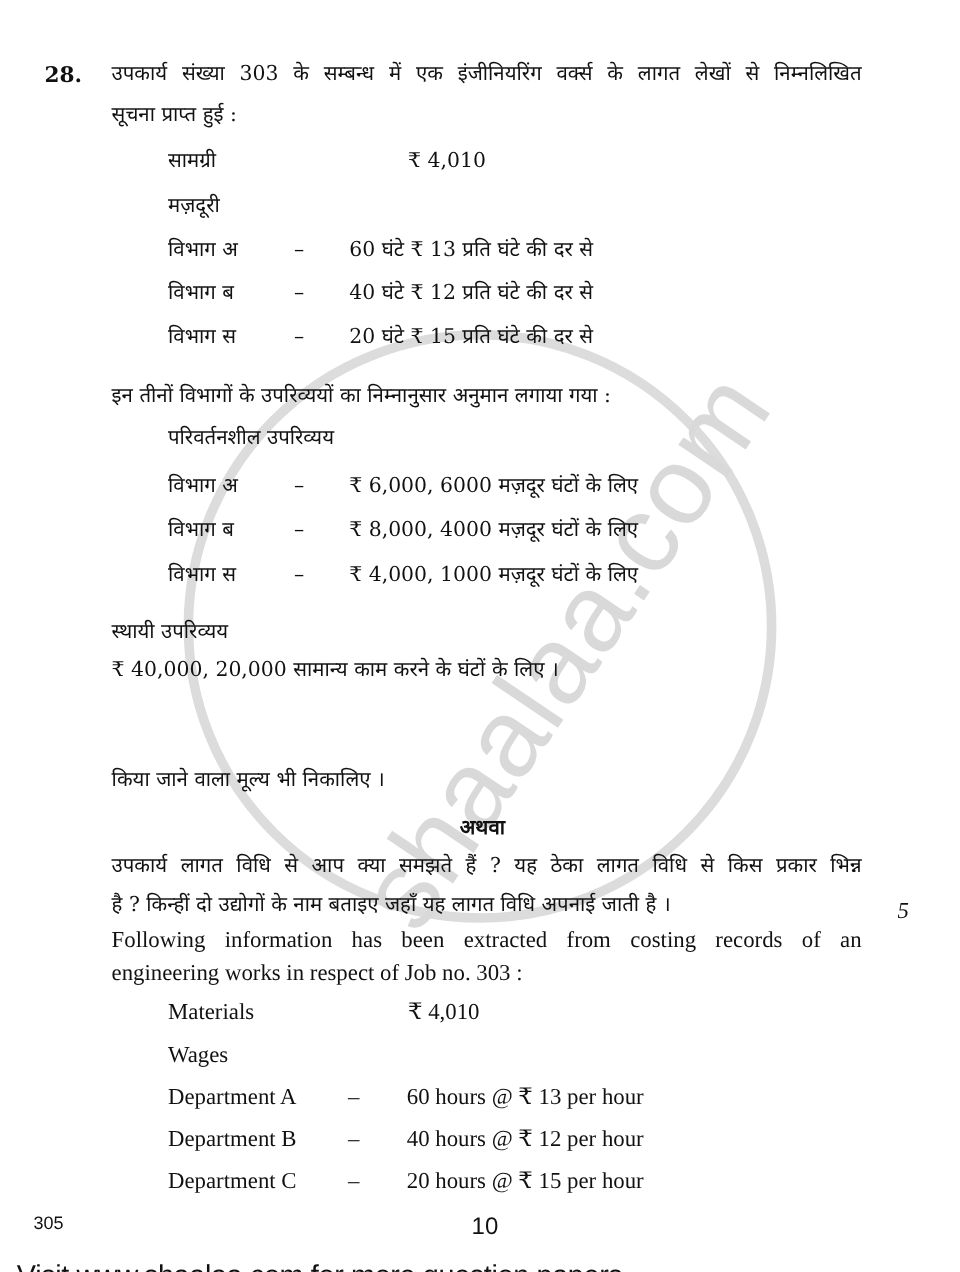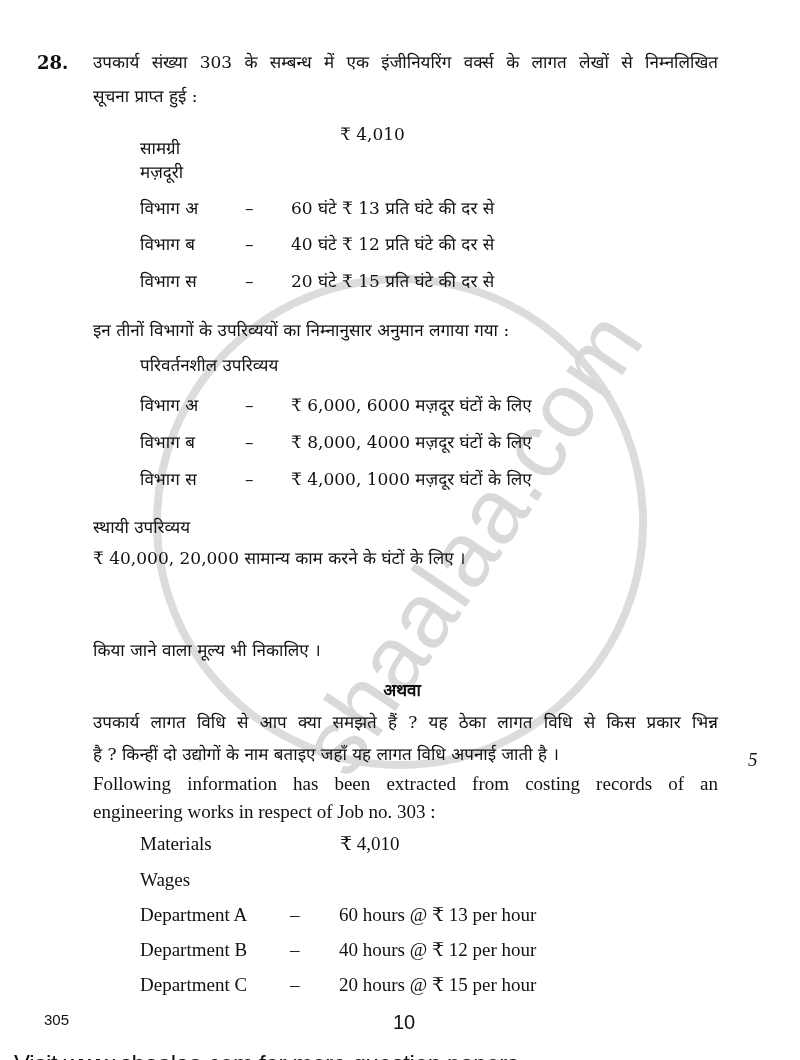--- a/index.html
+++ b/index.html
@@ -28,21 +28,21 @@
 
   <div class="watermark-circle"></div>
   <div class="watermark-text">shaalaa.com</div>
 
   <div class="content">
 
     <div class="abs qnum" style="left:37px; top:52px;">28.</div>
     <div class="abs t just" style="left:93px; top:52px; width:625px;">उपकार्य संख्या 303 के सम्बन्ध में एक इंजीनियरिंग वर्क्स के लागत लेखों से निम्नलिखित</div>
     <div class="abs t" style="left:93px; top:86px;">सूचना प्राप्त हुई :</div>
 
-    <div class="abs t" style="left:140px; top:124px;margin-top:14px;">सामग्री</div>
+    <div class="abs t" style="left:140px; top:124px;">सामग्री</div>
     <div class="abs t" style="left:340px; top:124px;">₹ 4,010</div>
 
     <div class="abs t" style="left:140px; top:162px;">मज़दूरी</div>
 
     <div>
       <div>
         <div class="abs t" style="left:140px; top:198px;">विभाग अ</div>
         <div class="abs t" style="left:245px; top:198px;">–</div>
         <div class="abs t" style="left:291px; top:198px;">60 घंटे ₹ 13 प्रति घंटे की दर से</div>
       </div>
@@ -111,18 +111,18 @@
         <div class="abs en" style="left:290px; top:939px;">–</div>
         <div class="abs en" style="left:339px; top:939px;">40 hours @ ₹  12 per hour</div>
       </div>
       <div>
         <div class="abs en" style="left:140px; top:974px;">Department C</div>
         <div class="abs en" style="left:290px; top:974px;">–</div>
         <div class="abs en" style="left:339px; top:974px;">20 hours @ ₹  15 per hour</div>
       </div>
     </div>
 
-    <div class="abs footer" style="left:44px; top:1011px; font-size:15px;">305</div>
+    <div class="abs footer" style="left:28px; top:1011px; font-size:15px;">305</div>
     <div class="abs footer" style="left:393px; top:1011px; font-size:20px;">10</div>
     <div class="abs footer" style="left:14px; top:1050px; font-size:24px; letter-spacing:-0.3px;">Visit www.shaalaa.com for more question papers</div>
 
   </div>
 </div>
 
 </body></html>

